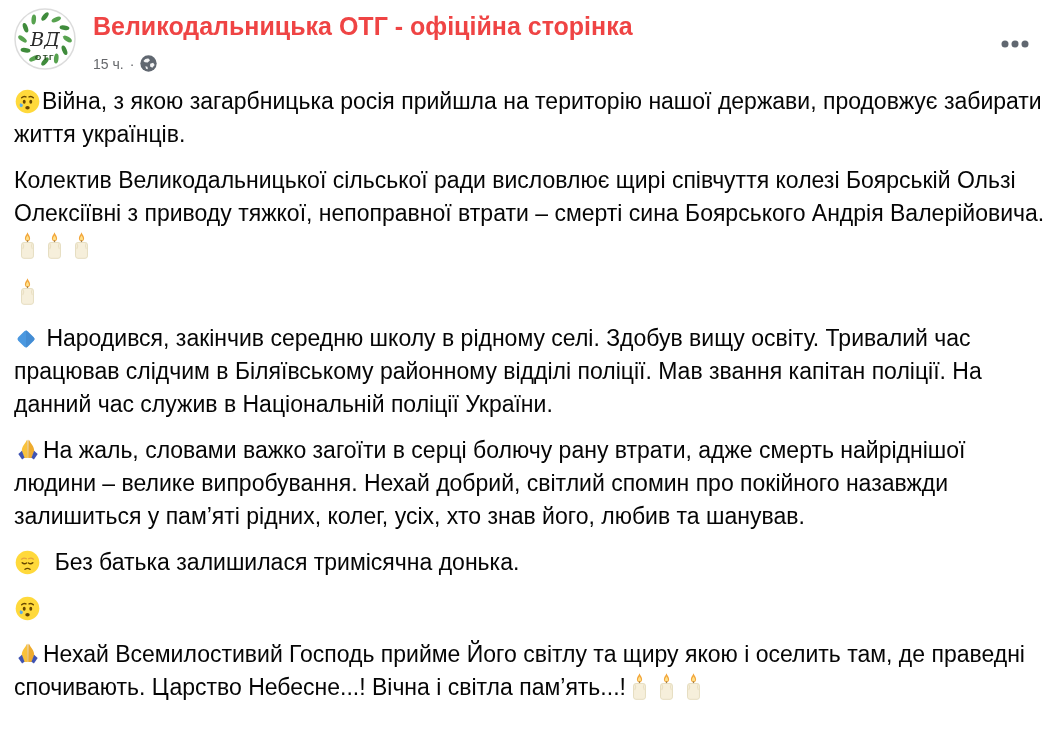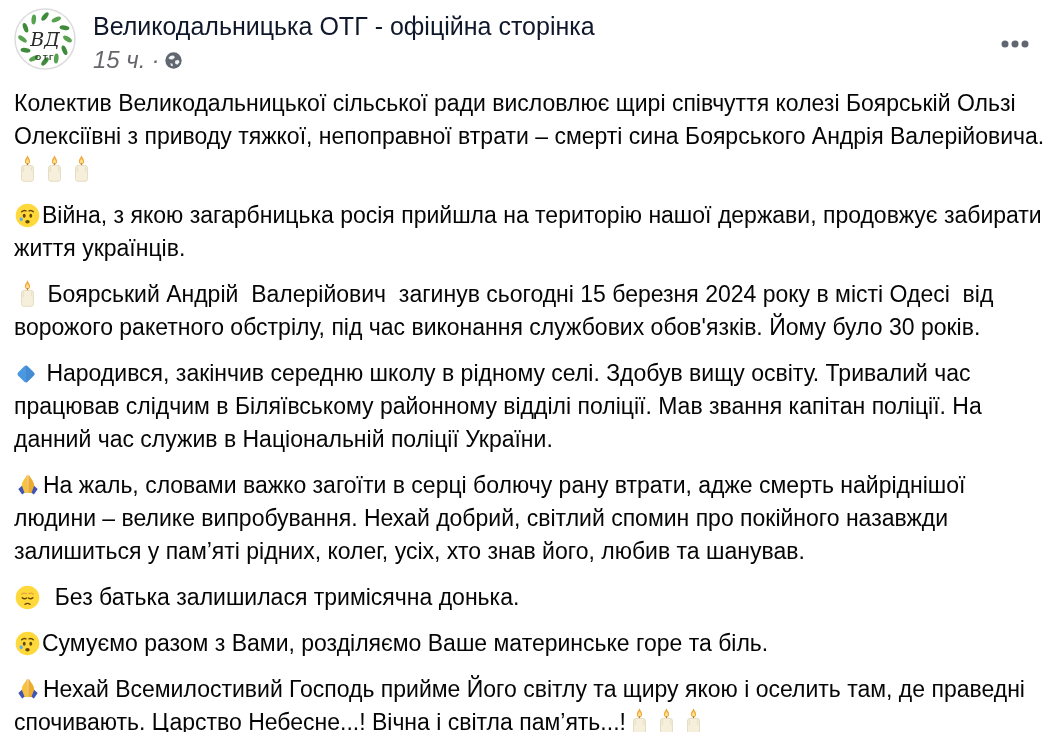--- a/index.html
+++ b/index.html
@@ -5,22 +5,22 @@
   html,body{margin:0;padding:0;}
   body{
     width:1063px;height:732px;overflow:hidden;background:#ffffff;
     font-family:"Liberation Sans", sans-serif;
     -webkit-font-smoothing:antialiased;
   }
   .card{width:1063px;height:732px;background:#fff;position:relative;border-radius:31px;}
   .header{display:flex;align-items:flex-start;padding:8px 0 0 14px;}
   .avatar{width:62px;height:62px;flex:0 0 62px;border-radius:50%;cursor:pointer;}
   .hmeta{margin-left:17px;padding-top:3px;min-width:0;}
-  .pname{font-size:25px;font-weight:400;color:#0f172a;line-height:1.25;cursor:pointer;}
-  .sub{display:flex;align-items:center;gap:6px;color:#65676b;font-size:24px;margin-top:4px;font-style:italic;}
+  .pname{font-size:25px;font-weight:700;color:#ef4444;line-height:1.25;cursor:pointer;}
+  .sub{display:flex;align-items:center;gap:6px;color:#65676b;font-size:14px;margin-top:13px;}
   .sub .ts{cursor:pointer;}
   .sub .dot{color:#65676b;}
   .globe{display:inline-block;line-height:0;}
   .menu{margin-left:auto;margin-right:30px;margin-top:28px;cursor:pointer;line-height:0;padding:4px;}
   .body{padding:13px 14px 0 14px;font-size:23px;line-height:33px;color:#050505;}
   .para{margin:0 0 13px 0;white-space:pre-wrap;}
   .emo{display:inline-block;line-height:0;margin:0 1px;}
   .emo svg{vertical-align:-5px;}
   .candle-emoji{margin:0 4px;}
   .blue-diamond-emoji{margin:0 2px 0 0;}
@@ -75,55 +75,55 @@
         <svg viewBox="0 0 28 8" width="28" height="8">
           <circle cx="4" cy="4" r="3.5" fill="#606770"></circle>
           <circle cx="14" cy="4" r="3.5" fill="#606770"></circle>
           <circle cx="24" cy="4" r="3.5" fill="#606770"></circle>
         </svg>
       </span>
     </div>
   </div>
 
   <div class="body" id="post-body">
+      <p class="para"><span class="emo sad-tear-face-emoji"><svg viewBox="0 0 36 36" width="25" height="25">
+            <circle cx="18" cy="18" r="17" fill="#ffd93b"></circle>
+            <path d="M9.6 12.6 q3-3 6.2-1.2" stroke="#664500" stroke-width="2" fill="none" stroke-linecap="round"></path>
+            <path d="M20.2 11.4 q3.2-1.8 6.2 1.2" stroke="#664500" stroke-width="2" fill="none" stroke-linecap="round"></path>
+            <ellipse cx="13.3" cy="18.3" rx="2.1" ry="3" fill="#664500"></ellipse>
+            <ellipse cx="22.7" cy="18.3" rx="2.1" ry="3" fill="#664500"></ellipse>
+            <ellipse cx="18" cy="27" rx="3.2" ry="2.4" fill="#664500"></ellipse>
+            <path d="M7.6 20.5 c-2.6 4.6 1.6 7.4 3.4 4.5 1.2-2-0.5-4.2-3.4-4.5z" fill="#5dadec"></path>
+          </svg></span><span>Війна, з якою загарбницька росія прийшла на територію нашої держави, продовжує забирати життя українців.</span></p>
       <p class="para"><span>Колектив Великодальницької сільської ради висловлює щирі співчуття колезі Боярській Ользі Олексіївні з приводу тяжкої, непоправної втрати – смерті сина Боярського Андрія Валерійовича. </span><span class="emo candle-emoji"><svg viewBox="0 0 20 30" width="19" height="28">
             <path d="M7.2 7.8 C7.2 5.2 9.1 4.2 10 1.4 C10.9 4.2 12.8 5.2 12.8 7.8 C12.8 9.9 11.6 11.1 10 11.1 C8.4 11.1 7.2 9.9 7.2 7.8 Z" fill="#f2a63b"></path>
             <path d="M8.4 8.2 C8.4 6.8 9.4 6.2 10 4.6 C10.6 6.2 11.6 6.8 11.6 8.2 C11.6 9.4 10.9 10.1 10 10.1 C9.1 10.1 8.4 9.4 8.4 8.2 Z" fill="#ffe08a"></path>
             <rect x="9.4" y="10" width="1.2" height="2.8" fill="#9a7b4f"></rect>
             <rect x="3.6" y="12.3" width="12.8" height="17" rx="2.6" fill="#f6efdb" stroke="#e4dbbd" stroke-width="1"></rect>
             <path d="M5 13.5 q1.8 2.6 0 5.4 M15 13.2 q-1.6 2.8 0 5.6" stroke="#eae0c4" stroke-width="1.2" fill="none" stroke-linecap="round"></path>
           </svg></span><span class="emo candle-emoji"><svg viewBox="0 0 20 30" width="19" height="28">
             <path d="M7.2 7.8 C7.2 5.2 9.1 4.2 10 1.4 C10.9 4.2 12.8 5.2 12.8 7.8 C12.8 9.9 11.6 11.1 10 11.1 C8.4 11.1 7.2 9.9 7.2 7.8 Z" fill="#f2a63b"></path>
             <path d="M8.4 8.2 C8.4 6.8 9.4 6.2 10 4.6 C10.6 6.2 11.6 6.8 11.6 8.2 C11.6 9.4 10.9 10.1 10 10.1 C9.1 10.1 8.4 9.4 8.4 8.2 Z" fill="#ffe08a"></path>
             <rect x="9.4" y="10" width="1.2" height="2.8" fill="#9a7b4f"></rect>
             <rect x="3.6" y="12.3" width="12.8" height="17" rx="2.6" fill="#f6efdb" stroke="#e4dbbd" stroke-width="1"></rect>
             <path d="M5 13.5 q1.8 2.6 0 5.4 M15 13.2 q-1.6 2.8 0 5.6" stroke="#eae0c4" stroke-width="1.2" fill="none" stroke-linecap="round"></path>
           </svg></span><span class="emo candle-emoji"><svg viewBox="0 0 20 30" width="19" height="28">
             <path d="M7.2 7.8 C7.2 5.2 9.1 4.2 10 1.4 C10.9 4.2 12.8 5.2 12.8 7.8 C12.8 9.9 11.6 11.1 10 11.1 C8.4 11.1 7.2 9.9 7.2 7.8 Z" fill="#f2a63b"></path>
             <path d="M8.4 8.2 C8.4 6.8 9.4 6.2 10 4.6 C10.6 6.2 11.6 6.8 11.6 8.2 C11.6 9.4 10.9 10.1 10 10.1 C9.1 10.1 8.4 9.4 8.4 8.2 Z" fill="#ffe08a"></path>
             <rect x="9.4" y="10" width="1.2" height="2.8" fill="#9a7b4f"></rect>
             <rect x="3.6" y="12.3" width="12.8" height="17" rx="2.6" fill="#f6efdb" stroke="#e4dbbd" stroke-width="1"></rect>
             <path d="M5 13.5 q1.8 2.6 0 5.4 M15 13.2 q-1.6 2.8 0 5.6" stroke="#eae0c4" stroke-width="1.2" fill="none" stroke-linecap="round"></path>
           </svg></span></p>
-      <p class="para"><span class="emo sad-tear-face-emoji"><svg viewBox="0 0 36 36" width="25" height="25">
-            <circle cx="18" cy="18" r="17" fill="#ffd93b"></circle>
-            <path d="M9.6 12.6 q3-3 6.2-1.2" stroke="#664500" stroke-width="2" fill="none" stroke-linecap="round"></path>
-            <path d="M20.2 11.4 q3.2-1.8 6.2 1.2" stroke="#664500" stroke-width="2" fill="none" stroke-linecap="round"></path>
-            <ellipse cx="13.3" cy="18.3" rx="2.1" ry="3" fill="#664500"></ellipse>
-            <ellipse cx="22.7" cy="18.3" rx="2.1" ry="3" fill="#664500"></ellipse>
-            <ellipse cx="18" cy="27" rx="3.2" ry="2.4" fill="#664500"></ellipse>
-            <path d="M7.6 20.5 c-2.6 4.6 1.6 7.4 3.4 4.5 1.2-2-0.5-4.2-3.4-4.5z" fill="#5dadec"></path>
-          </svg></span><span>Війна, з якою загарбницька росія прийшла на територію нашої держави, продовжує забирати життя українців.</span></p>
       <p class="para"><span class="emo candle-emoji"><svg viewBox="0 0 20 30" width="19" height="28">
             <path d="M7.2 7.8 C7.2 5.2 9.1 4.2 10 1.4 C10.9 4.2 12.8 5.2 12.8 7.8 C12.8 9.9 11.6 11.1 10 11.1 C8.4 11.1 7.2 9.9 7.2 7.8 Z" fill="#f2a63b"></path>
             <path d="M8.4 8.2 C8.4 6.8 9.4 6.2 10 4.6 C10.6 6.2 11.6 6.8 11.6 8.2 C11.6 9.4 10.9 10.1 10 10.1 C9.1 10.1 8.4 9.4 8.4 8.2 Z" fill="#ffe08a"></path>
             <rect x="9.4" y="10" width="1.2" height="2.8" fill="#9a7b4f"></rect>
             <rect x="3.6" y="12.3" width="12.8" height="17" rx="2.6" fill="#f6efdb" stroke="#e4dbbd" stroke-width="1"></rect>
             <path d="M5 13.5 q1.8 2.6 0 5.4 M15 13.2 q-1.6 2.8 0 5.6" stroke="#eae0c4" stroke-width="1.2" fill="none" stroke-linecap="round"></path>
-          </svg></span><span> Боярський Андрій  Валерійович  загинув сьогодні 15 березня 2024 року в місті Одесі  від ворожого ракетного обстрілу, під час виконання службових обов'язків. Йому було 30 років.</span></p>
+          </svg></span></p>
       <p class="para"><span class="emo blue-diamond-emoji"><svg viewBox="0 0 36 36" width="24" height="24">
             <rect x="8" y="8" width="20" height="20" rx="3.5" transform="rotate(45 18 18)" fill="#4a98e0"></rect>
             <path d="M18 4.4 L31.6 18 L18 31.6 Z" fill="#3b7fc4" opacity="0.45"></path>
           </svg></span><span> Народився, закінчив середню школу в рідному селі. Здобув вищу освіту. Тривалий час працював слідчим в Біляївському районному відділі поліції. Мав звання капітан поліції. На данний час служив в Національній поліції України.</span></p>
       <p class="para"><span class="emo folded-hands-emoji"><svg viewBox="0 0 36 36" width="26" height="26">
             <path d="M16.8 3.5 C14.2 9.5 9.4 12.6 9.4 19.6 L12.8 29 L17.4 29 Z" fill="#f9c23c"></path>
             <path d="M19.2 3.5 C21.8 9.5 26.6 12.6 26.6 19.6 L23.2 29 L18.6 29 Z" fill="#eeab2e"></path>
             <path d="M9.6 19.2 L4.6 23.6 L9.8 31 L13.2 28.6 Z" fill="#4054b2"></path>
             <path d="M26.4 19.2 L31.4 23.6 L26.2 31 L22.8 28.6 Z" fill="#4054b2"></path>
             <rect x="17.4" y="4.6" width="1.3" height="24.2" fill="#d89a27"></rect>
@@ -137,21 +137,21 @@
             <path d="M14.4 27.8 q3.6-2.6 7.2 0" stroke="#664500" stroke-width="2" fill="none" stroke-linecap="round"></path>
           </svg></span><span>  Без батька залишилася тримісячна донька.</span></p>
       <p class="para"><span class="emo sad-tear-face-emoji"><svg viewBox="0 0 36 36" width="25" height="25">
             <circle cx="18" cy="18" r="17" fill="#ffd93b"></circle>
             <path d="M9.6 12.6 q3-3 6.2-1.2" stroke="#664500" stroke-width="2" fill="none" stroke-linecap="round"></path>
             <path d="M20.2 11.4 q3.2-1.8 6.2 1.2" stroke="#664500" stroke-width="2" fill="none" stroke-linecap="round"></path>
             <ellipse cx="13.3" cy="18.3" rx="2.1" ry="3" fill="#664500"></ellipse>
             <ellipse cx="22.7" cy="18.3" rx="2.1" ry="3" fill="#664500"></ellipse>
             <ellipse cx="18" cy="27" rx="3.2" ry="2.4" fill="#664500"></ellipse>
             <path d="M7.6 20.5 c-2.6 4.6 1.6 7.4 3.4 4.5 1.2-2-0.5-4.2-3.4-4.5z" fill="#5dadec"></path>
-          </svg></span><span>Сумуємо разом з Вами, розділяємо Ваше материнське горе та біль.</span></p>
+          </svg></span></p>
       <p class="para"><span class="emo folded-hands-emoji"><svg viewBox="0 0 36 36" width="26" height="26">
             <path d="M16.8 3.5 C14.2 9.5 9.4 12.6 9.4 19.6 L12.8 29 L17.4 29 Z" fill="#f9c23c"></path>
             <path d="M19.2 3.5 C21.8 9.5 26.6 12.6 26.6 19.6 L23.2 29 L18.6 29 Z" fill="#eeab2e"></path>
             <path d="M9.6 19.2 L4.6 23.6 L9.8 31 L13.2 28.6 Z" fill="#4054b2"></path>
             <path d="M26.4 19.2 L31.4 23.6 L26.2 31 L22.8 28.6 Z" fill="#4054b2"></path>
             <rect x="17.4" y="4.6" width="1.3" height="24.2" fill="#d89a27"></rect>
           </svg></span><span>Нехай Всемилостивий Господь прийме Його світлу та щиру якою і оселить там, де праведні спочивають. Царство Небесне...! Вічна і світла пам’ять...!</span><span class="emo candle-emoji"><svg viewBox="0 0 20 30" width="19" height="28">
             <path d="M7.2 7.8 C7.2 5.2 9.1 4.2 10 1.4 C10.9 4.2 12.8 5.2 12.8 7.8 C12.8 9.9 11.6 11.1 10 11.1 C8.4 11.1 7.2 9.9 7.2 7.8 Z" fill="#f2a63b"></path>
             <path d="M8.4 8.2 C8.4 6.8 9.4 6.2 10 4.6 C10.6 6.2 11.6 6.8 11.6 8.2 C11.6 9.4 10.9 10.1 10 10.1 C9.1 10.1 8.4 9.4 8.4 8.2 Z" fill="#ffe08a"></path>
             <rect x="9.4" y="10" width="1.2" height="2.8" fill="#9a7b4f"></rect>

